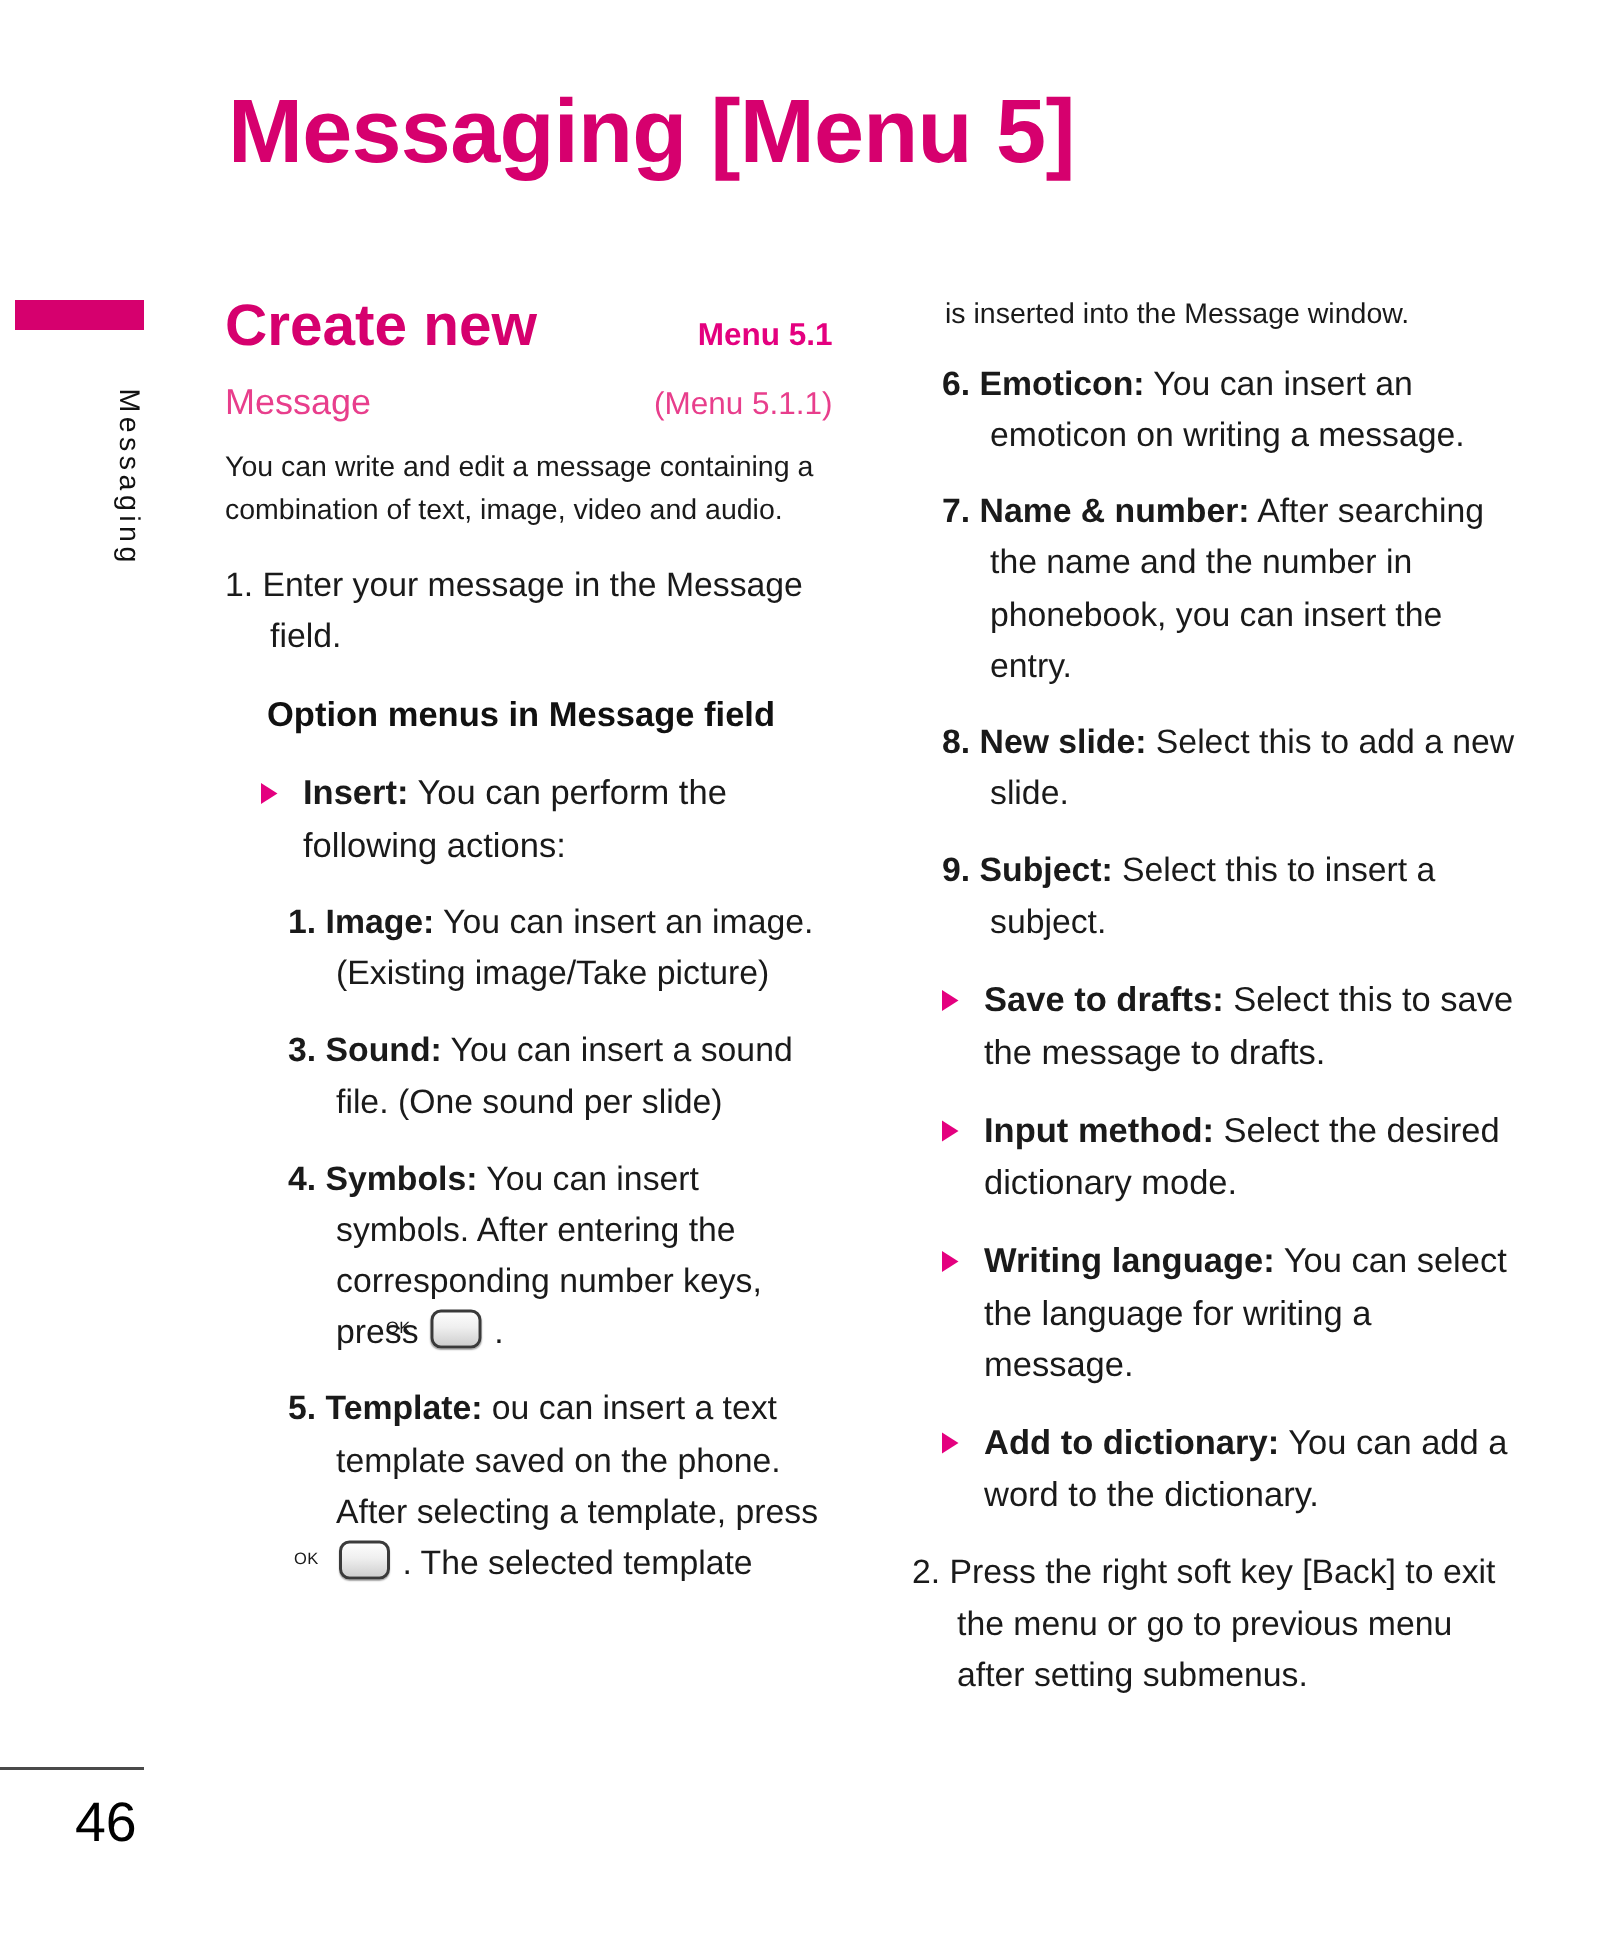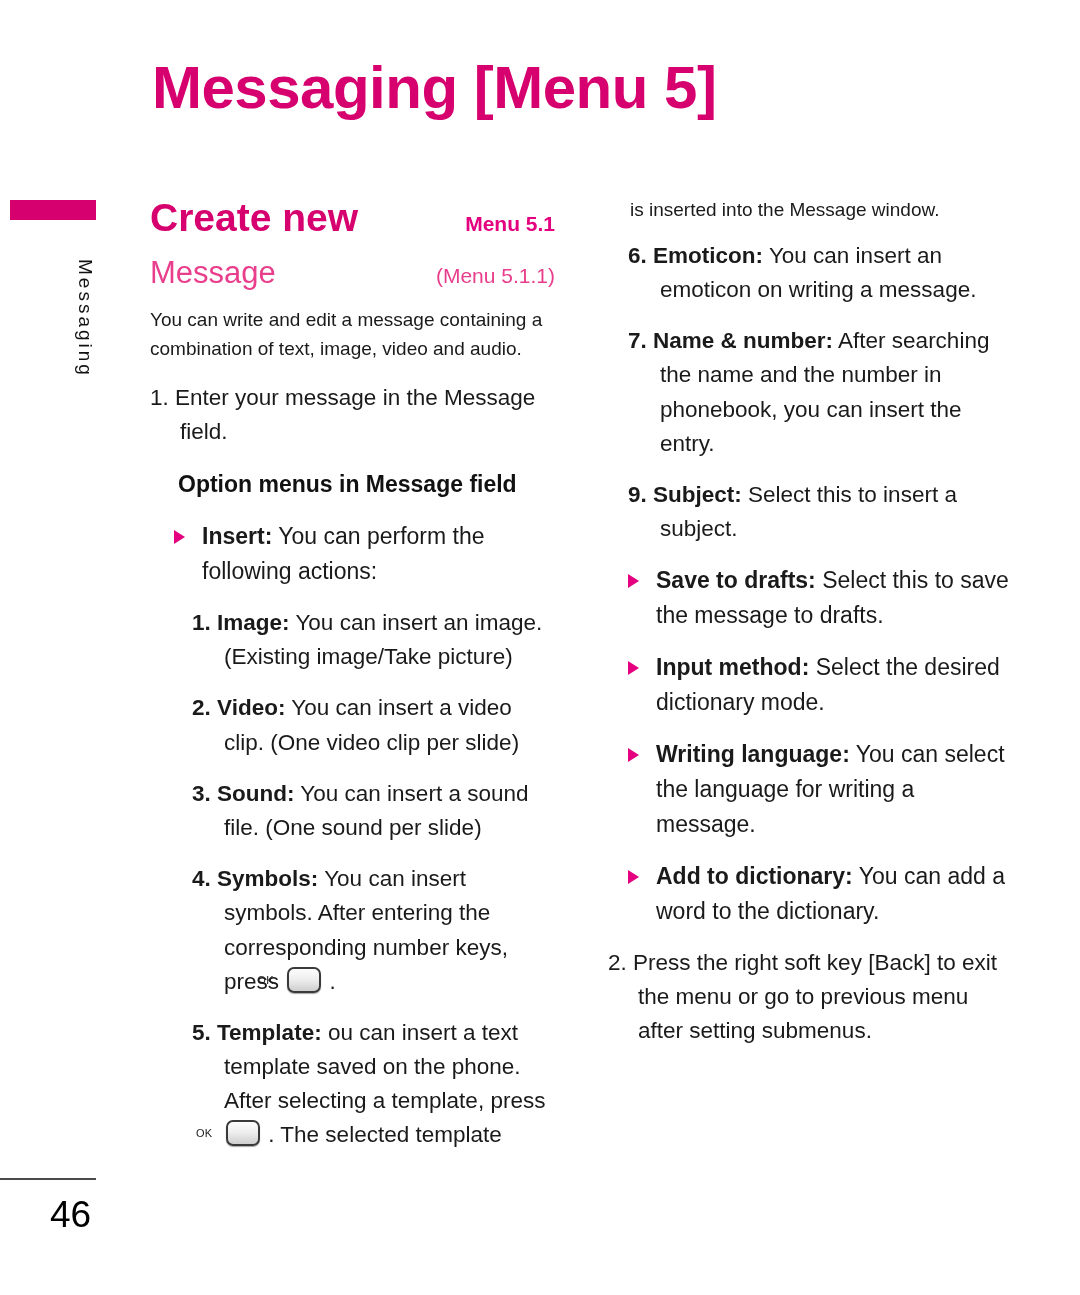--- a/index.html
+++ b/index.html
@@ -92,21 +92,21 @@
     white-space: nowrap;
   }
   .sub-head {
     display: flex;
     align-items: baseline;
     justify-content: space-between;
     margin-top: 14px;
     margin-bottom: 16px;
   }
   .sub-title {
-    font-size: 31px;
+    font-size: 24px;
     font-weight: 400;
     color: #E83E8C;
     line-height: 1.15;
   }
   .sub-ref {
     font-size: 21px;
     font-weight: 400;
     color: #E83E8C;
     white-space: nowrap;
   }
@@ -247,24 +247,20 @@
   <div class="bullet-item">
     <span class="tri"></span>
     <span class="lbl">Insert:</span><span> You can perform the following actions:</span>
   </div>
 
   <div class="num-item indent2">
     <span class="n">1.</span>
     <span class="lbl">Image:</span><span> You can insert an image. (Existing image/Take picture)</span>
   </div>
 
-  <div class="num-item indent2">
-    <span class="n">2.</span>
-    <span class="lbl">Video:</span><span> You can insert a video clip. (One video clip per slide)</span>
-  </div>
 
   <div class="num-item indent2">
     <span class="n">3.</span>
     <span class="lbl">Sound:</span><span> You can insert a sound file. (One sound per slide)</span>
   </div>
 
   <div class="num-item indent2">
     <span class="n">4.</span>
     <span class="lbl">Symbols:</span><span> You can insert symbols. After entering the corresponding number keys, press </span><span class="okkey"><span>OK</span></span><span> .</span>
   </div>
@@ -283,20 +279,24 @@
   <div class="num-item indent2" style="margin-left:0;">
     <span class="n">6.</span>
     <span class="lbl">Emoticon:</span><span> You can insert an emoticon on writing a message.</span>
   </div>
 
   <div class="num-item indent2" style="margin-left:0;">
     <span class="n">7.</span>
     <span class="lbl">Name &amp; number:</span><span> After searching the name and the number in phonebook, you can insert the entry.</span>
   </div>
 
+  <div class="num-item indent2" style="margin-left:0;">
+    <span class="n">8.</span>
+    <span class="lbl">New slide:</span><span> Select this to add a new slide.</span>
+  </div>
 
   <div class="num-item indent2" style="margin-left:0;">
     <span class="n">9.</span>
     <span class="lbl">Subject:</span><span> Select this to insert a subject.</span>
   </div>
 
   <div class="bullet-item" style="margin-left:18px;">
     <span class="tri"></span>
     <span class="lbl">Save to drafts:</span><span> Select this to save the message to drafts.</span>
   </div>

